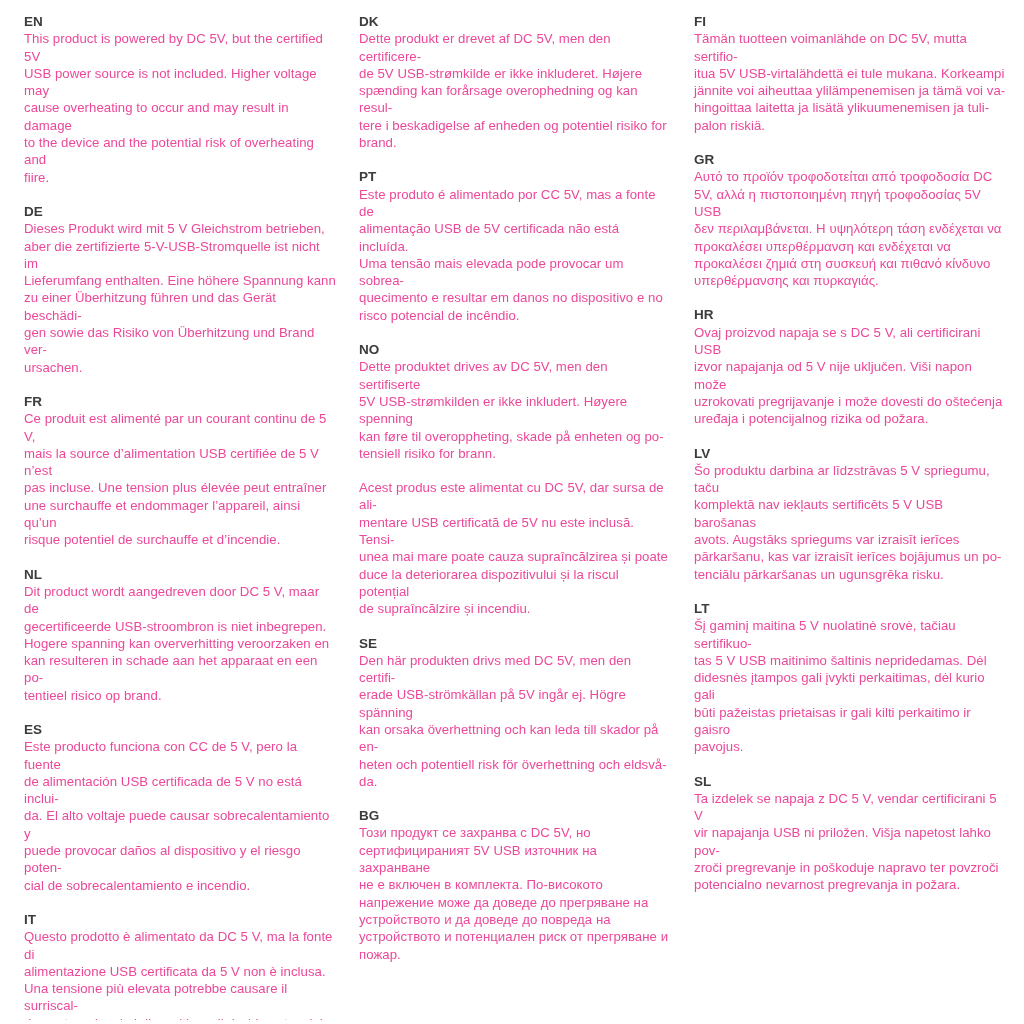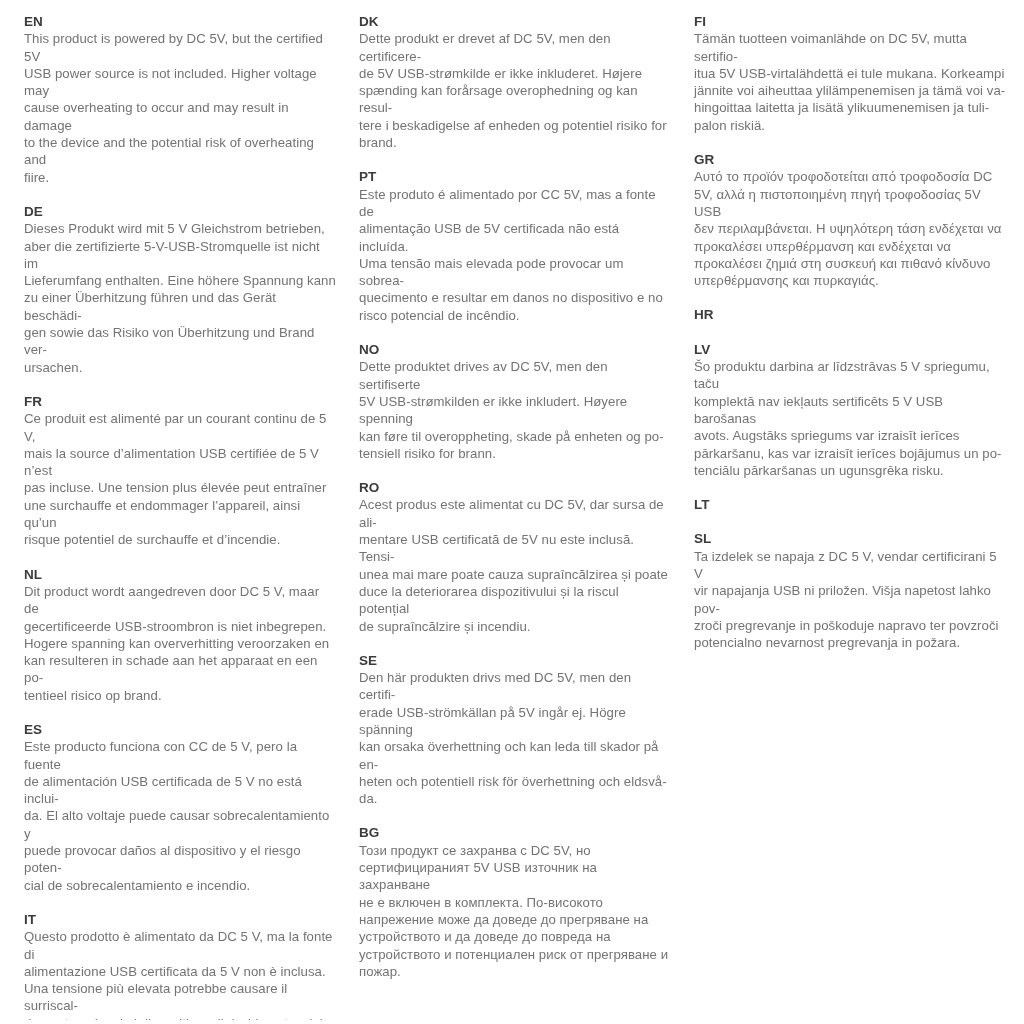--- a/index.html
+++ b/index.html
@@ -26,21 +26,21 @@
   .lang-code {
     font-size: 13.5px;
     line-height: 17.3px;
     font-weight: 600;
     color: #3c3c3c;
     letter-spacing: 0.1px;
   }
   .lang-text {
     font-size: 13.2px;
     line-height: 17.3px;
-    color: #737373;
+    color: #ec4899;
     white-space: pre-line;
     letter-spacing: 0.05px;
   }
 </style>
 </head>
 <body>
 
 <div class="page">
   <div class="column">
   <div class="section">
@@ -123,21 +123,20 @@
 
   <div class="section">
     <div class="lang-code">NO</div>
     <div class="lang-text">Dette produktet drives av DC 5V, men den sertifiserte
 5V USB-strømkilden er ikke inkludert. Høyere spenning
 kan føre til overoppheting, skade på enheten og po-
 tensiell risiko for brann.</div>
   </div>
 
   <div class="section">
-    <div class="lang-code">RO</div>
     <div class="lang-text">Acest produs este alimentat cu DC 5V, dar sursa de ali-
 mentare USB certificată de 5V nu este inclusă. Tensi-
 unea mai mare poate cauza supraîncălzirea și poate
 duce la deteriorarea dispozitivului și la riscul potențial
 de supraîncălzire și incendiu.</div>
   </div>
 
   <div class="section">
     <div class="lang-code">SE</div>
     <div class="lang-text">Den här produkten drivs med DC 5V, men den certifi-
@@ -174,33 +173,42 @@
     <div class="lang-text">Αυτό το προϊόν τροφοδοτείται από τροφοδοσία DC
 5V, αλλά η πιστοποιημένη πηγή τροφοδοσίας 5V USB
 δεν περιλαμβάνεται. Η υψηλότερη τάση ενδέχεται να
 προκαλέσει υπερθέρμανση και ενδέχεται να
 προκαλέσει ζημιά στη συσκευή και πιθανό κίνδυνο
 υπερθέρμανσης και πυρκαγιάς.</div>
   </div>
 
   <div class="section">
     <div class="lang-code">HR</div>
+    <div class="lang-text">Ovaj proizvod napaja se s DC 5 V, ali certificirani USB
+izvor napajanja od 5 V nije uključen. Viši napon može
+uzrokovati pregrijavanje i može dovesti do oštećenja
+uređaja i potencijalnog rizika od požara.</div>
   </div>
 
   <div class="section">
     <div class="lang-code">LV</div>
     <div class="lang-text">Šo produktu darbina ar līdzstrāvas 5 V spriegumu, taču
 komplektā nav iekļauts sertificēts 5 V USB barošanas
 avots. Augstāks spriegums var izraisīt ierīces
 pārkaršanu, kas var izraisīt ierīces bojājumus un po-
 tenciālu pārkaršanas un ugunsgrēka risku.</div>
   </div>
 
   <div class="section">
     <div class="lang-code">LT</div>
+    <div class="lang-text">Šį gaminį maitina 5 V nuolatinė srovė, tačiau sertifikuo-
+tas 5 V USB maitinimo šaltinis nepridedamas. Dėl
+didesnės įtampos gali įvykti perkaitimas, dėl kurio gali
+būti pažeistas prietaisas ir gali kilti perkaitimo ir gaisro
+pavojus.</div>
   </div>
 
   <div class="section">
   </div>
 
   <div class="section">
     <div class="lang-code">SL</div>
     <div class="lang-text">Ta izdelek se napaja z DC 5 V, vendar certificirani 5 V
 vir napajanja USB ni priložen. Višja napetost lahko pov-
 zroči pregrevanje in poškoduje napravo ter povzroči

